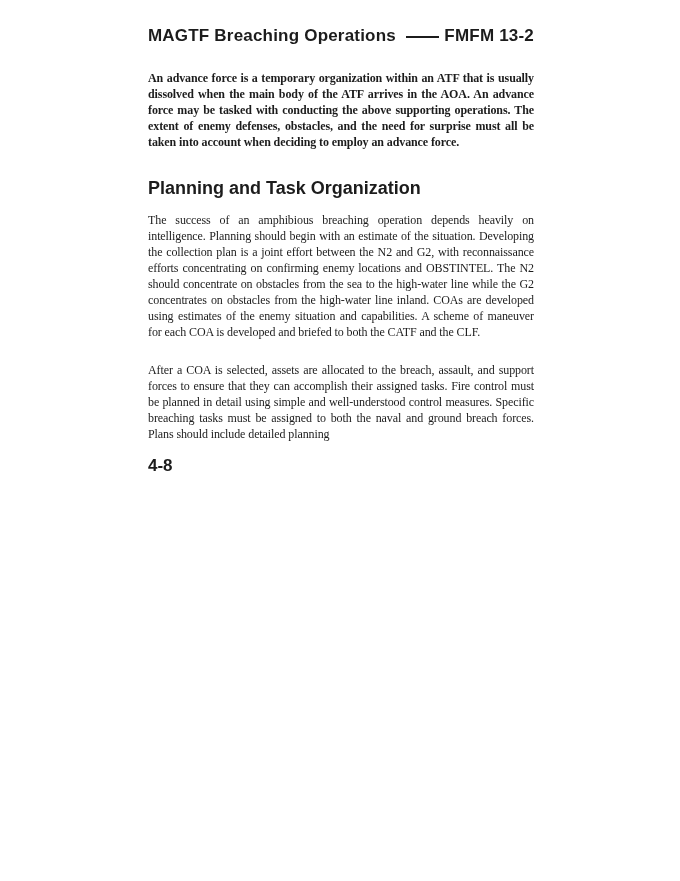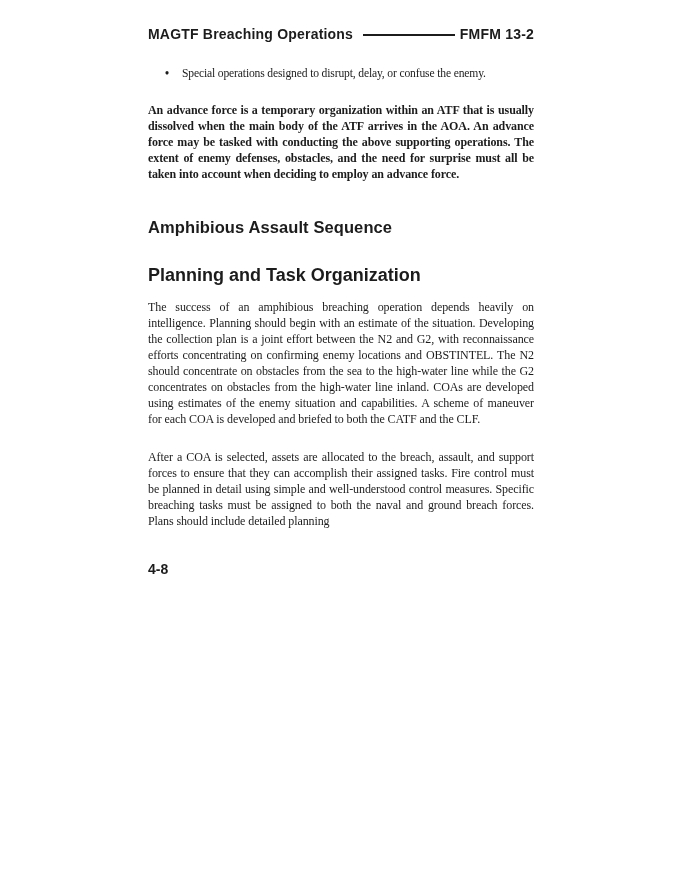--- a/index.html
+++ b/index.html
@@ -17,21 +17,21 @@
     position: absolute;
     left: 148px;
     top: 26px;
     width: 386px;
   }
   .doc-header {
     display: flex;
     align-items: center;
     font-family: "Liberation Sans", sans-serif;
     font-weight: 700;
-    font-size: 14px;
+    font-size: 17px;
     letter-spacing: 0.2px;
     white-space: nowrap;
   }
   .doc-header .rule {
     flex: 1;
     height: 0;
     border-top: 2.5px solid #1c1c1c;
     margin: 1px 5px 0 10px;
   }
   .bullets {
@@ -74,42 +74,40 @@
     font-family: "Liberation Sans", sans-serif;
     font-weight: 700;
     font-size: 18px;
     margin: 28px 0 0 0;
   }
   .p-plan1 { margin-top: 13px; }
   .p-plan2 { margin-top: 22px; }
   .page-number {
     font-family: "Liberation Sans", sans-serif;
     font-weight: 700;
-    font-size: 14px;
-    margin-top: 32px;
+    font-size: 17px;
+    margin-top: 14px;
   }
 </style>
 </head>
 <body>
 
 <div class="page">
 
   <div class="doc-header">
     <span>MAGTF Breaching Operations</span>
     <span class="rule"></span>
     <span>FMFM 13-2</span>
   </div>
 
   <ul class="bullets">
-    <li>Special operations designed to disrupt, delay, or confuse the enemy.</li>
   </ul>
 
   <p class="para p-advance">An advance force is a temporary organization within an ATF that is usually dissolved when the main body of the ATF arrives in the AOA. An advance force may be tasked with conducting the above supporting operations. The extent of enemy defenses, obstacles, and the need for surprise must all be taken into account when deciding to employ an advance force.</p>
 
-  <h1 class="section-title">Amphibious Assault Sequence</h1>
 
 
   <h2 class="subsection-title">Planning and Task Organization</h2>
 
   <p class="para p-plan1">The success of an amphibious breaching operation depends heavily on intelligence. Planning should begin with an estimate of the situation. Developing the collection plan is a joint effort between the N2 and G2, with reconnaissance efforts concentrating on confirming enemy locations and OBSTINTEL. The N2 should concentrate on obstacles from the sea to the high-water line while the G2 concentrates on obstacles from the high-water line inland. COAs are developed using estimates of the enemy situation and capabilities. A scheme of maneuver for each COA is developed and briefed to both the CATF and the CLF.</p>
 
   <p class="para p-plan2">After a COA is selected, assets are allocated to the breach, assault, and support forces to ensure that they can accomplish their assigned tasks. Fire control must be planned in detail using simple and well-understood control measures. Specific breaching tasks must be assigned to both the naval and ground breach forces. Plans should include detailed planning</p>
 
   <div class="page-number">4-8</div>
 

